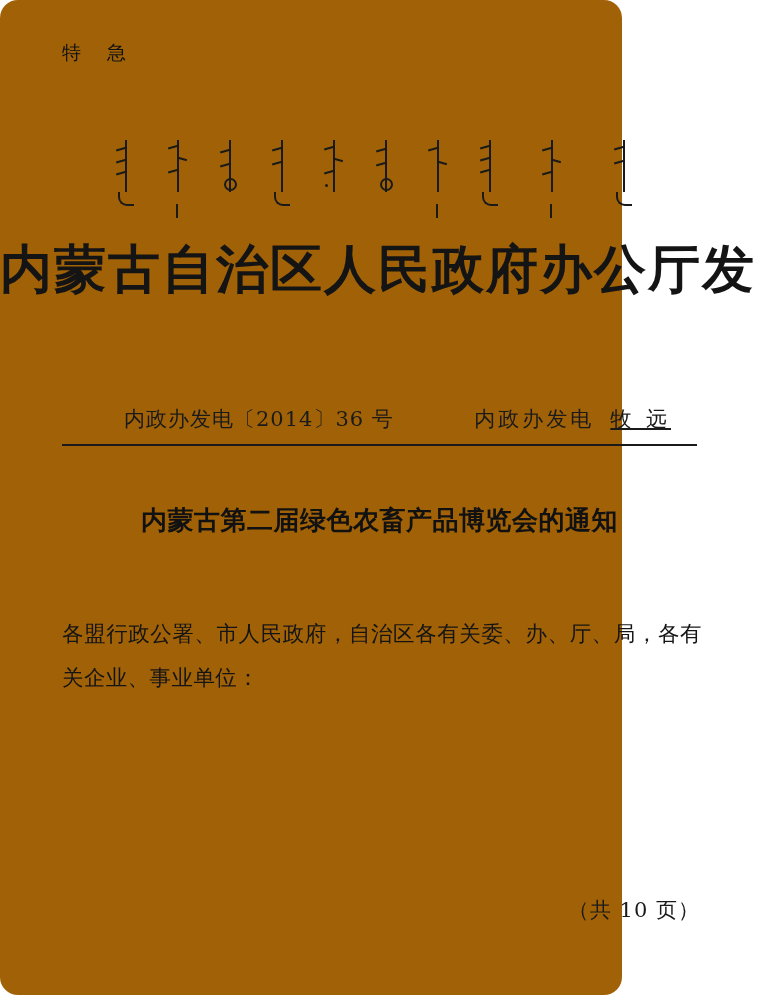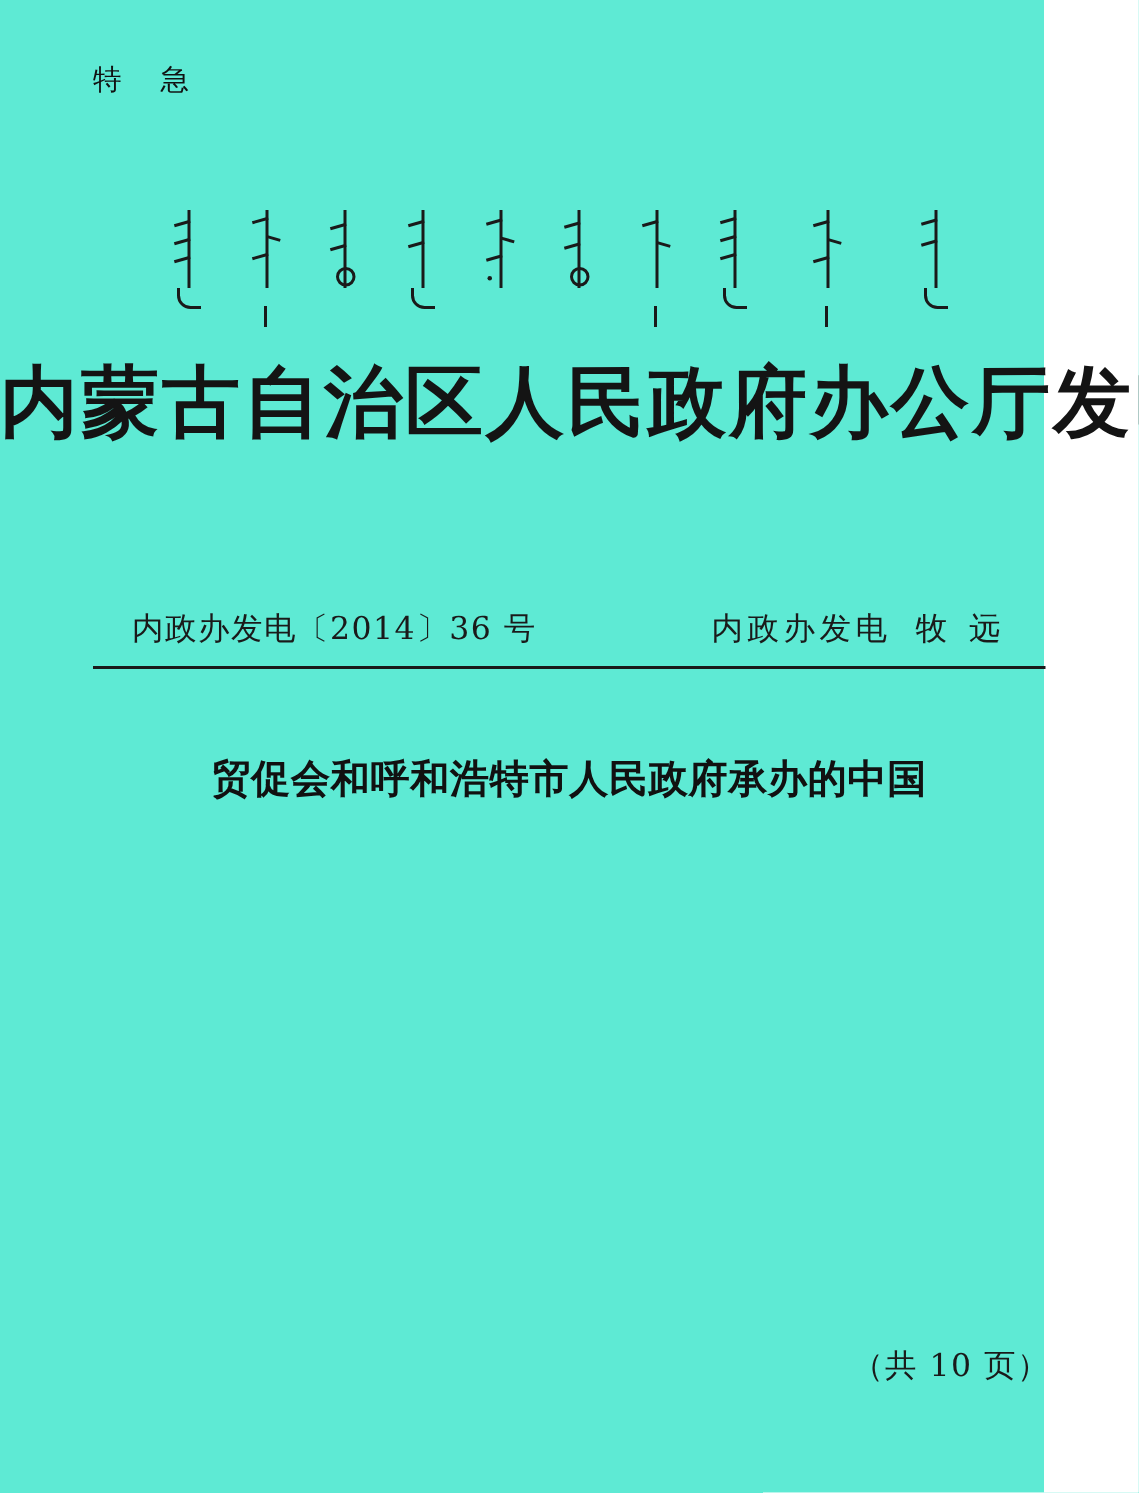--- a/index.html
+++ b/index.html
@@ -11,23 +11,24 @@
     width: 759px;
     height: 995px;
     position: relative;
     font-family: "DejaVu Serif", "Liberation Serif", serif;
     color: #1a1a1a;
     overflow: hidden;
   }
 
   .page {
     position: relative;
-    width: 696px;
+    width: 622px;
     height: 995px;
-    background: #5eead4;
+    background: #a16207;
+    border-radius: 18px;
   }
 
   
   .urgency {
     position: absolute;
     top: 40px;
     left: 62px;
     font-size: 19px;
     letter-spacing: 10px;
     font-family: "DejaVu Serif", "Liberation Serif", serif;
@@ -135,23 +136,23 @@
     position: absolute;
     top: 405px;
     left: 88px;
     width: 583px;
     display: flex;
     justify-content: space-between;
     align-items: baseline;
     font-size: 21px;
     letter-spacing: 1px;
   }
-  .docnum-left { white-space: nowrap; }
+  .docnum-left { white-space: nowrap; margin-left: 36px; }
   .docnum-right { white-space: nowrap; letter-spacing: 3px; }
-  .docnum-right .sig { margin-left: 16px; letter-spacing: 4px; }
+  .docnum-right .sig { margin-left: 16px; letter-spacing: 4px; text-decoration: underline; }
 
   .rule {
     position: absolute;
     top: 444px;
     left: 62px;
     width: 635px;
     height: 2px;
     background: #1a1a1a;
   }
 
@@ -280,21 +281,22 @@
   <div class="docnum-row">
     <span class="docnum-left">内政办发电〔2014〕36 号</span>
     <span class="docnum-right">
       <span>内政办发电</span><span class="sig">牧 远</span>
     </span>
   </div>
 
   <div class="rule"></div>
 
   <div class="headline">
-    <div>贸促会和呼和浩特市人民政府承办的中国</div>
+    <div>内蒙古第二届绿色农畜产品博览会的通知</div>
   </div>
 
   <div class="body-text">
+    <p>各盟行政公署、市人民政府，自治区各有关委、办、厅、局，各有关企业、事业单位：</p>
   </div>
 
   <div class="page-count">（共 10 页）</div>
 
 </div>
 
 </body></html>

